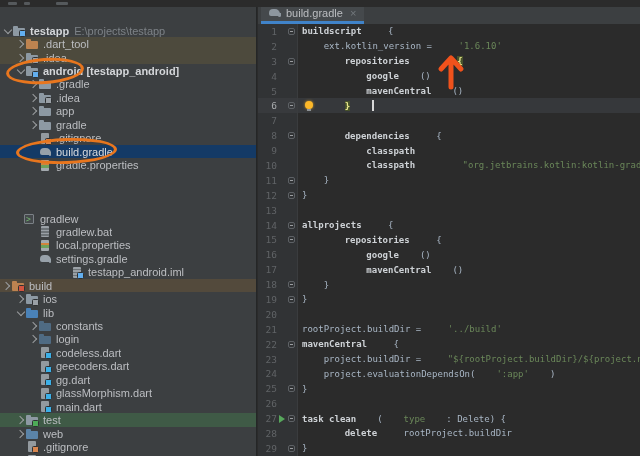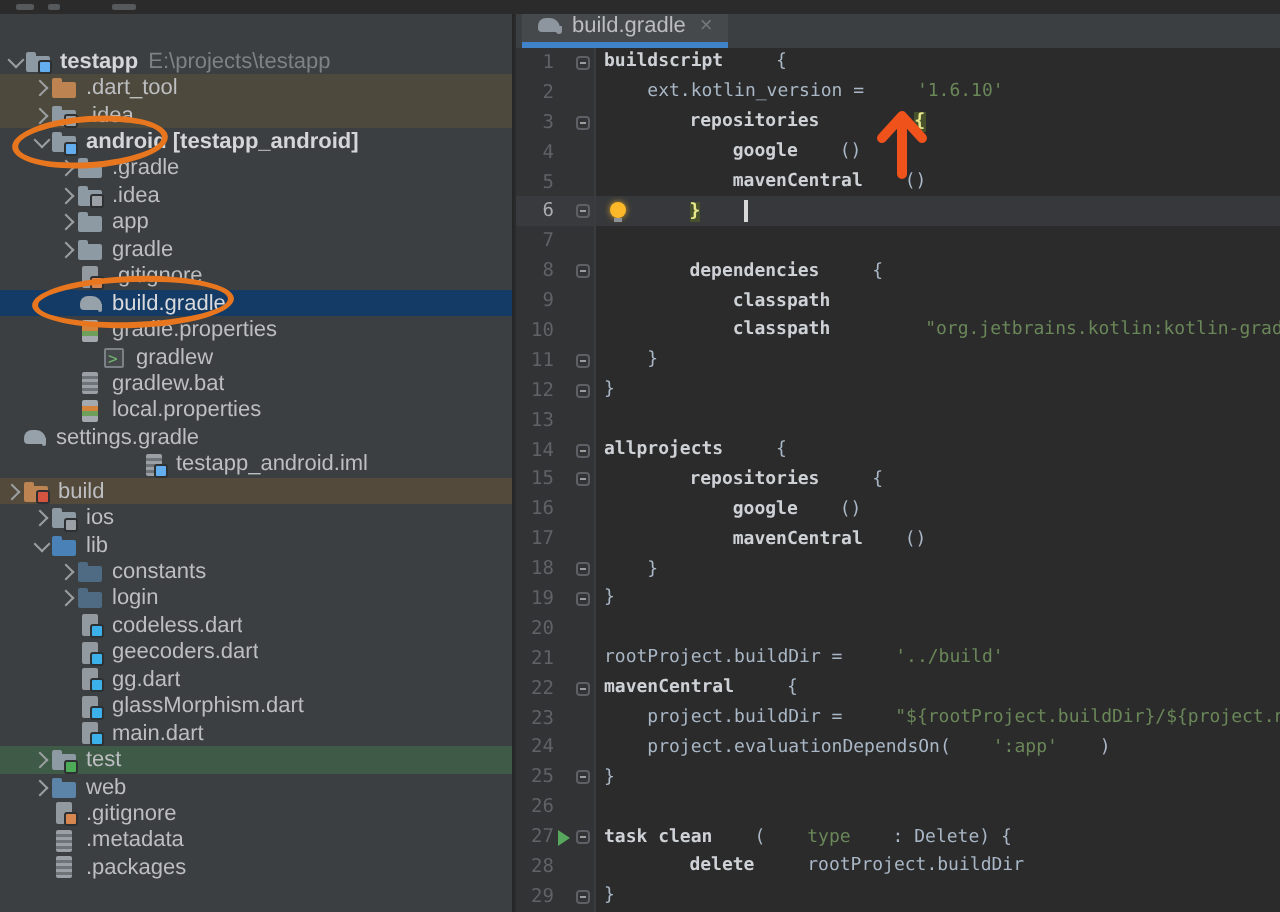--- a/index.html
+++ b/index.html
@@ -187,36 +187,36 @@
         <div class="trow row-selected" style="padding-left: 28px;">
           <span class="chev-box"></span>
           <span class="ticon elephant"></span>
           <span class="tlabel">build.gradle</span>
         </div>
         <div class="trow" style="padding-left: 28px;">
           <span class="chev-box"></span>
           <span class="ticon file props"></span>
           <span class="tlabel">gradle.properties</span>
         </div>
-        <div class="trow" style="padding-left: 40px;">
+        <div class="trow" style="padding-left: 12px; margin-top: 40px;">
           <span class="chev-box"></span>
           <span class="ticon script"></span>
           <span class="tlabel">gradlew</span>
         </div>
         <div class="trow" style="padding-left: 28px;">
           <span class="chev-box"></span>
           <span class="ticon file lines"></span>
           <span class="tlabel">gradlew.bat</span>
         </div>
         <div class="trow" style="padding-left: 28px;">
           <span class="chev-box"></span>
           <span class="ticon file props"></span>
           <span class="tlabel">local.properties</span>
         </div>
-        <div class="trow" style="">
+        <div class="trow" style="padding-left: 28px;">
           <span class="chev-box"></span>
           <span class="ticon elephant"></span>
           <span class="tlabel">settings.gradle</span>
         </div>
         <div class="trow" style="padding-left: 28px; margin-left: 32px;">
           <span class="chev-box"></span>
           <span class="ticon file lines" style="--fc: #8d99a3;">
             <span class="tbadge" style="background: rgb(98, 174, 239);"></span>
           </span>
           <span class="tlabel">testapp_android.iml</span>

